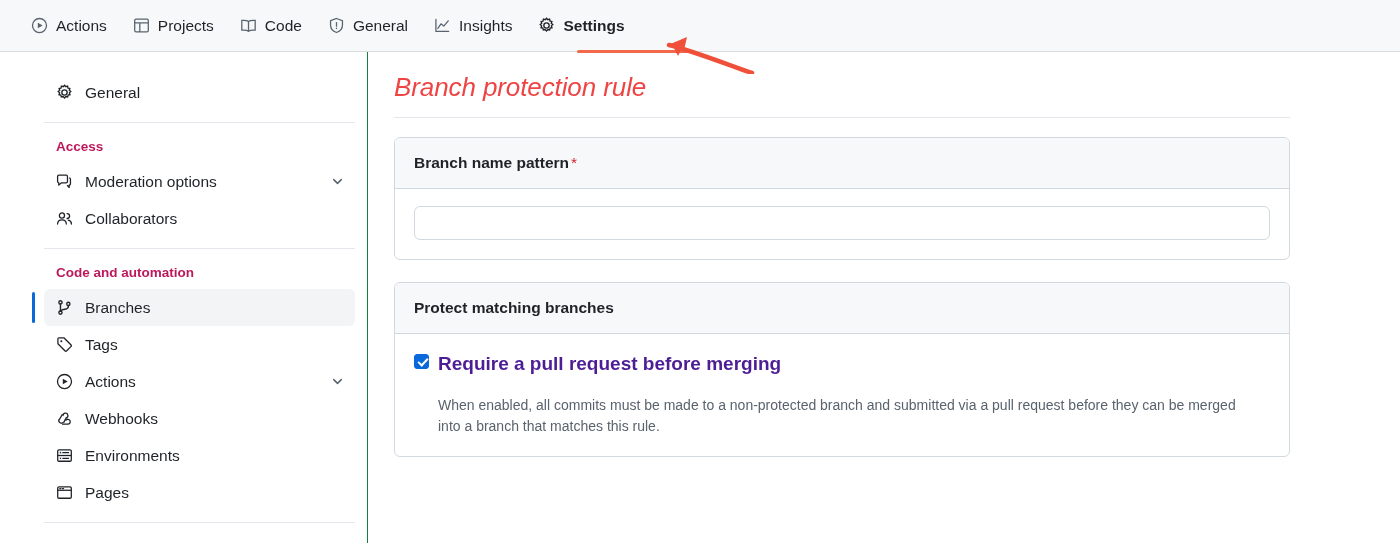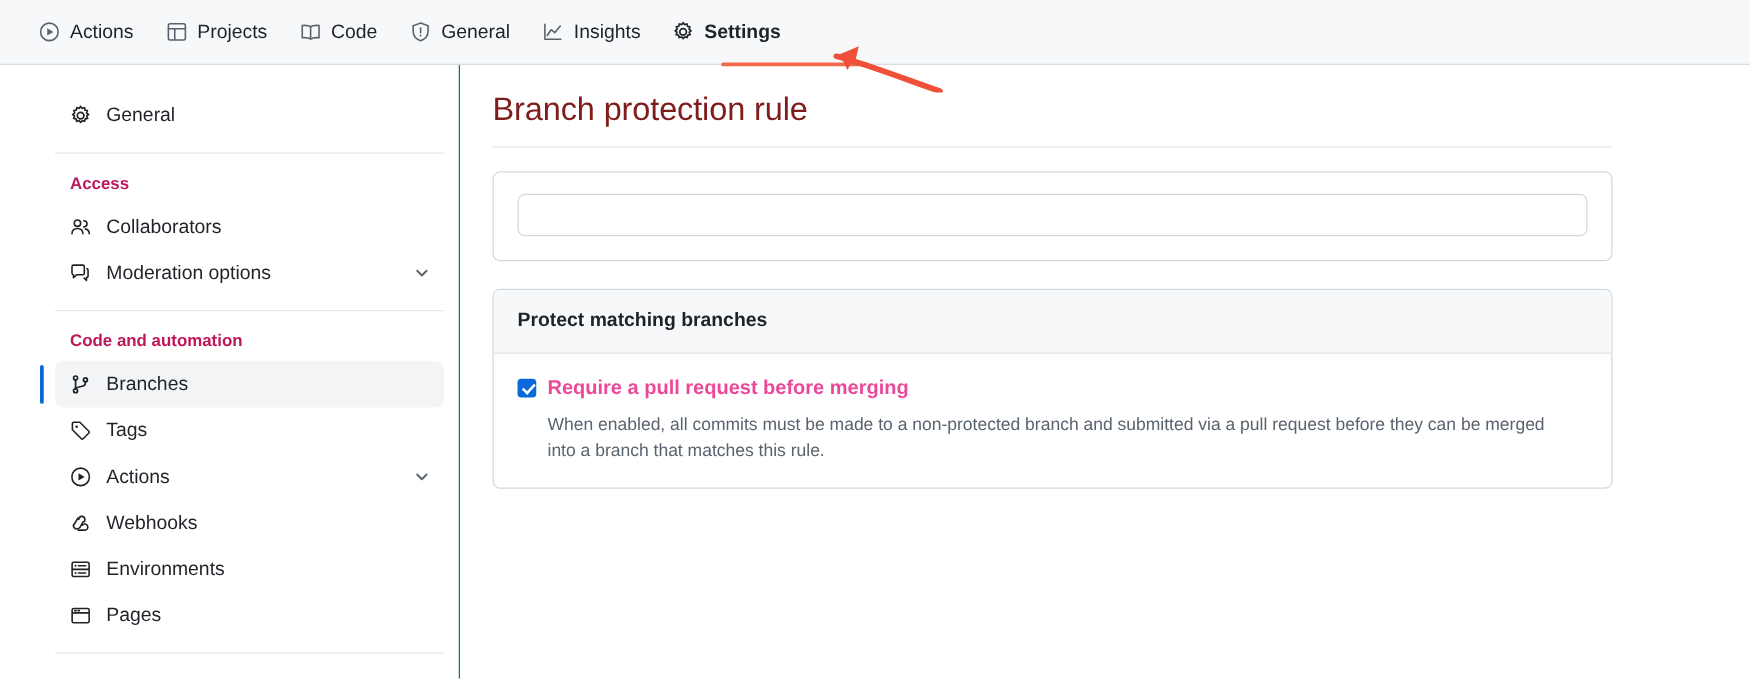--- a/index.html
+++ b/index.html
@@ -141,23 +141,24 @@
 
   
   .main {
     flex: 1 1 auto;
     padding: 20px 110px 0 26px;
     overflow: hidden;
   }
   .page-title {
     font-size: 26px;
     font-weight: 400;
-    color: #7f1d1d;
+    color: #ef4444;
     letter-spacing: -0.1px;
     padding-bottom: 14px;
+    font-style: italic;
   }
   .title-rule {
     height: 1px;
     background: #e4e7eb;
     margin-bottom: 19px;
   }
 
   .card {
     border: 1px solid #d1d9e0;
     border-radius: 6px;
@@ -190,30 +191,30 @@
     outline: none;
   }
 
   .check-row {
     display: flex;
     align-items: flex-start;
     gap: 9px;
   }
   .check-body { flex: 1 1 auto; min-width: 0; }
   .check-title {
-    font-size: 16px;
+    font-size: 19px;
     font-weight: 700;
-    color: #ec4899;
+    color: #4c1d95;
     line-height: 1.35;
   }
   .check-desc {
     font-size: 14px;
     color: #59636e;
     line-height: 1.52;
-    margin-top: 7px;
+    margin-top: 18px;
     max-width: 800px;
   }
   .sub-block { margin-top: 18px; padding-left: 24px; }
 
   .cbx {
     position: relative;
     width: 15px;
     height: 15px;
     flex: 0 0 auto;
     margin-top: 3px;
@@ -326,43 +327,43 @@
       </span>
       <span class="side-label">General</span>
     </div>
 
     <div class="side-divider"></div>
 
     <div class="side-group-title">Access</div>
 
     <div class="side-item">
       <span class="side-ico">
+        <svg width="17" height="17" viewBox="0 0 16 16" fill="none" stroke="currentColor" stroke-width="1.2" stroke-linejoin="round">
+          <path d="M1.5 3.2 A1.2 1.2 0 0 1 2.7 2 H9.6 A1.2 1.2 0 0 1 10.8 3.2 V8 A1.2 1.2 0 0 1 9.6 9.2 H5.2 L2.6 11.4 V9.2 A1.2 1.2 0 0 1 1.5 8 Z"></path>
+          <path d="M12.4 4.6 A1.2 1.2 0 0 1 13.6 5.8 V10.2 A1.2 1.2 0 0 1 12.4 11.4 V13.6 L10.4 11.4"></path>
+        </svg>
+      </span>
+      <span class="side-label">Moderation options</span>
+      <span class="side-chev">
+        <svg width="15" height="15" viewBox="0 0 16 16" fill="none" stroke="currentColor" stroke-width="1.6" stroke-linecap="round" stroke-linejoin="round">
+          <path d="M4 6 L8 10 L12 6"></path>
+        </svg>
+      </span>
+    </div>
+
+    <div class="side-item">
+      <span class="side-ico">
         <svg width="17" height="17" viewBox="0 0 16 16" fill="none" stroke="currentColor" stroke-width="1.2" stroke-linecap="round">
           <circle cx="5.6" cy="5.2" r="2.4"></circle>
           <path d="M1.5 13.2 C1.5 10.5 3.3 9.2 5.6 9.2 C7.9 9.2 9.7 10.5 9.7 13.2"></path>
           <path d="M10.4 3.4 C11.8 3.4 12.8 4.4 12.8 5.7 C12.8 7 11.8 8 10.4 8"></path>
           <path d="M11.6 9.5 C13.4 9.9 14.5 11.1 14.5 13.2"></path>
         </svg>
       </span>
       <span class="side-label">Collaborators</span>
-    </div>
-
-    <div class="side-item">
-      <span class="side-ico">
-        <svg width="17" height="17" viewBox="0 0 16 16" fill="none" stroke="currentColor" stroke-width="1.2" stroke-linejoin="round">
-          <path d="M1.5 3.2 A1.2 1.2 0 0 1 2.7 2 H9.6 A1.2 1.2 0 0 1 10.8 3.2 V8 A1.2 1.2 0 0 1 9.6 9.2 H5.2 L2.6 11.4 V9.2 A1.2 1.2 0 0 1 1.5 8 Z"></path>
-          <path d="M12.4 4.6 A1.2 1.2 0 0 1 13.6 5.8 V10.2 A1.2 1.2 0 0 1 12.4 11.4 V13.6 L10.4 11.4"></path>
-        </svg>
-      </span>
-      <span class="side-label">Moderation options</span>
-      <span class="side-chev">
-        <svg width="15" height="15" viewBox="0 0 16 16" fill="none" stroke="currentColor" stroke-width="1.6" stroke-linecap="round" stroke-linejoin="round">
-          <path d="M4 6 L8 10 L12 6"></path>
-        </svg>
-      </span>
     </div>
 
     <div class="side-divider"></div>
 
     <div class="side-group-title">Code and automation</div>
 
     <div class="side-item selected">
       <span class="side-ico">
         <svg width="17" height="17" viewBox="0 0 16 16" fill="none" stroke="currentColor" stroke-width="1.3" stroke-linecap="round">
           <circle cx="4.2" cy="3.2" r="1.5"></circle>
@@ -437,20 +438,23 @@
 
     <div class="side-divider"></div>
   </nav>
 
   <main class="main">
 
     <h1 class="page-title">Branch protection rule</h1>
     <div class="title-rule"></div>
 
     <section class="card">
+      <div class="card-header">
+        <span>Branch name pattern</span><span class="req-star">*</span>
+      </div>
       <div class="card-body">
         <input class="text-input" type="text" placeholder="" value="" style="">
       </div>
     </section>
 
     <section class="card">
       <div class="card-header">Protect matching branches</div>
       <div class="card-body">
 
         <div class="check-row">

